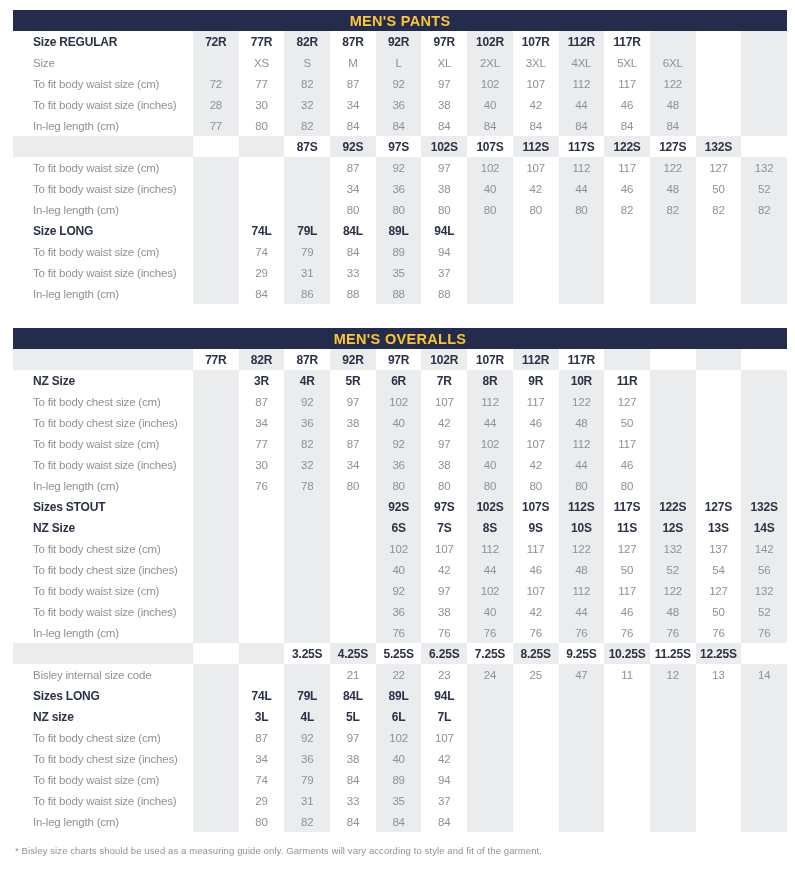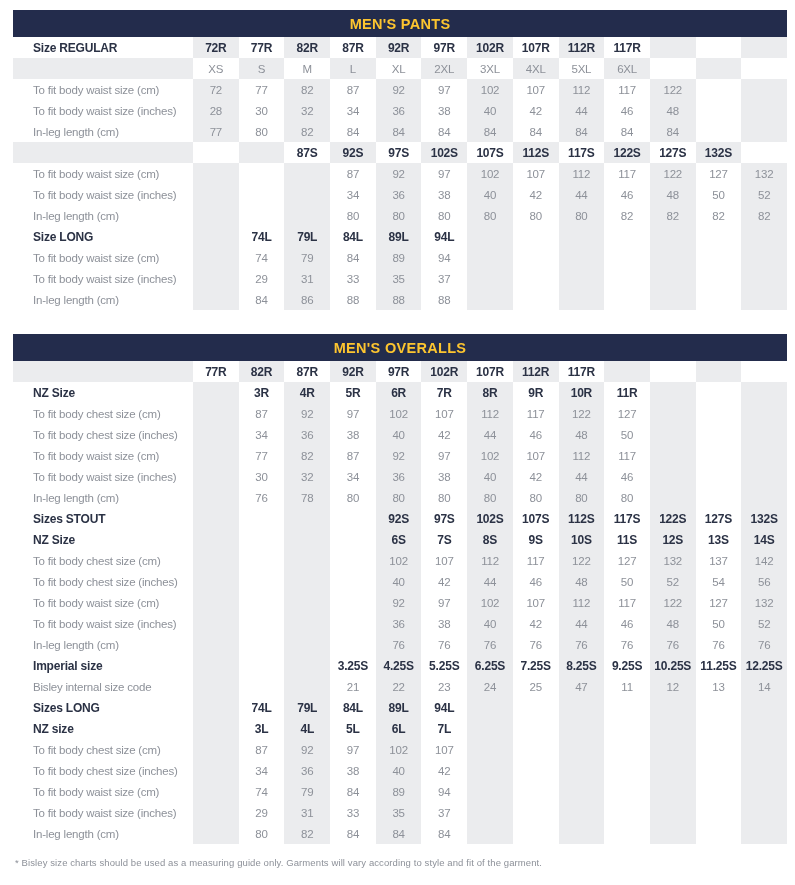--- a/index.html
+++ b/index.html
@@ -6,21 +6,21 @@
   body {
     width: 795px; height: 885px;
     font-family: "Liberation Sans", sans-serif;
     -webkit-font-smoothing: antialiased;
     overflow: hidden;
   }
   .page { padding: 10px 8px 0 13px; }
   .size-table { width: 774px; }
   .size-table + .size-table { margin-top: 24px; }
   .table-header {
-    height: 27px;
+    height: 21px;
     background: var(--header-bg, #232c4c);
     display: flex; align-items: center; justify-content: center;
   }
   .table-title {
     color: var(--header-text, #fdc52f);
     font-weight: 700; font-size: 14.5px; letter-spacing: 0.3px;
     font-stretch: condensed;
   }
   .tbody { width: 100%; }
   .trow {
@@ -74,20 +74,21 @@
           <div class="tcell">97R</div>
           <div class="tcell stripe">102R</div>
           <div class="tcell">107R</div>
           <div class="tcell stripe">112R</div>
           <div class="tcell">117R</div>
           <div class="tcell stripe"></div>
           <div class="tcell"></div>
           <div class="tcell stripe"></div>
         </div>
         <div class="trow">
+          <div class="tlabel">Size</div>
           <div class="tcell stripe"></div>
           <div class="tcell">XS</div>
           <div class="tcell stripe">S</div>
           <div class="tcell">M</div>
           <div class="tcell stripe">L</div>
           <div class="tcell">XL</div>
           <div class="tcell stripe">2XL</div>
           <div class="tcell">3XL</div>
           <div class="tcell stripe">4XL</div>
           <div class="tcell">5XL</div>
@@ -495,21 +496,20 @@
           <div class="tcell">76</div>
           <div class="tcell stripe">76</div>
           <div class="tcell">76</div>
           <div class="tcell stripe">76</div>
           <div class="tcell">76</div>
           <div class="tcell stripe">76</div>
           <div class="tcell">76</div>
           <div class="tcell stripe">76</div>
         </div>
         <div class="trow bold">
-          <div class="tlabel">Imperial size</div>
           <div class="tcell stripe"></div>
           <div class="tcell"></div>
           <div class="tcell stripe"></div>
           <div class="tcell">3.25S</div>
           <div class="tcell stripe">4.25S</div>
           <div class="tcell">5.25S</div>
           <div class="tcell stripe">6.25S</div>
           <div class="tcell">7.25S</div>
           <div class="tcell stripe">8.25S</div>
           <div class="tcell">9.25S</div>

